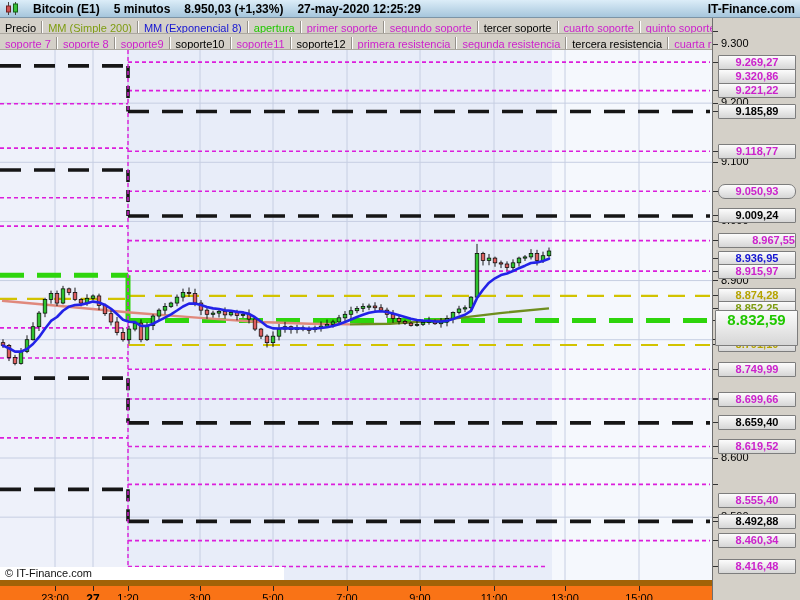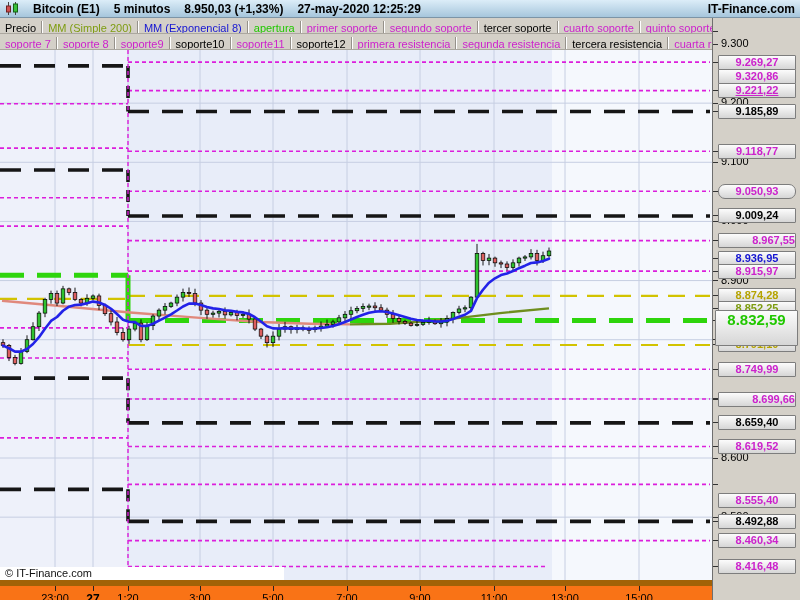--- a/index.html
+++ b/index.html
@@ -328,21 +328,21 @@
     <div class="ptick" style="top: 373.858px;">8.700</div>
     <div class="pmark" style="top: 439.501px;"></div>
     <div class="ptick" style="top: 433.001px;">8.600</div>
     <div class="pmark" style="top: 498.644px;"></div>
     <div class="ptick" style="top: 492.144px;">8.500</div>
     <div class="pmark" style="top: 13.1628px;"></div>
     <div class="pbox" style="top: 6.16277px; color: rgb(204, 34, 204); margin-top: 45px;">9.320,86</div>
     <div class="pmark" style="top: 43.6746px;"></div>
     <div class="pbox" style="top: 36.6746px; color: rgb(204, 34, 204);">9.269,27</div>
     <div class="pmark" style="top: 72.0929px;"></div>
-    <div class="pbox" style="top: 65.0929px; color: rgb(204, 34, 204); text-decoration: underline;">9.221,22</div>
+    <div class="pbox" style="top: 65.0929px; color: rgb(204, 34, 204);">9.221,22</div>
     <div class="pmark" style="top: 92.9881px;"></div>
     <div class="pbox" style="top: 85.9881px; color: rgb(0, 0, 0);">9.185,89</div>
     <div class="pmark" style="top: 132.685px;"></div>
     <div class="pbox" style="top: 125.685px; color: rgb(204, 34, 204);">9.118,77</div>
     <div class="pmark" style="top: 172.807px;"></div>
     <div class="pbox" style="top: 165.807px; color: rgb(204, 34, 204); border-radius: 7px;">9.050,93</div>
     <div class="pmark" style="top: 197.464px;"></div>
     <div class="pbox" style="top: 190.464px; color: rgb(0, 0, 0);">9.009,24</div>
     <div class="pmark" style="top: 222.121px;"></div>
     <div class="pbox" style="top: 215.121px; color: rgb(204, 34, 204); text-align: right;">8.967,55</div>
@@ -354,21 +354,21 @@
     <div class="pbox" style="top: 270.284px; color: rgb(181, 163, 0);">8.874,28</div>
     <div class="pmark" style="top: 290.313px;"></div>
     <div class="pbox" style="top: 283.313px; color: rgb(126, 156, 16);">8.852,25</div>
     <div class="pmark" style="top: 301.94px;"></div>
     <div class="pbox big" style="top: 292.44px; color: rgb(33, 200, 0);">8.832,59</div>
     <div class="pmark" style="top: 326.479px;"></div>
     <div class="pbox" style="top: 319.479px; color: rgb(181, 163, 0);">8.791,10</div>
     <div class="pmark" style="top: 350.792px;"></div>
     <div class="pbox" style="top: 343.792px; color: rgb(204, 34, 204);">8.749,99</div>
     <div class="pmark" style="top: 380.559px;"></div>
-    <div class="pbox" style="top: 373.559px; color: rgb(204, 34, 204); text-align: right;">8.699,66</div>
+    <div class="pbox" style="top: 373.559px; color: rgb(204, 34, 204);">8.699,66</div>
     <div class="pmark" style="top: 404.37px;"></div>
     <div class="pbox" style="top: 397.37px; color: rgb(0, 0, 0);">8.659,40</div>
     <div class="pmark" style="top: 427.956px;"></div>
     <div class="pbox" style="top: 420.956px; color: rgb(204, 34, 204);">8.619,52</div>
     <div class="pmark" style="top: 465.879px;"></div>
     <div class="pbox" style="top: 475px; color: rgb(204, 34, 204);">8.555,40</div>
     <div class="pmark" style="top: 502.855px;"></div>
     <div class="pbox" style="top: 495.855px; color: rgb(0, 0, 0);">8.492,88</div>
     <div class="pmark" style="top: 522.1px;"></div>
     <div class="pbox" style="top: 515.1px; color: rgb(204, 34, 204);">8.460,34</div>

